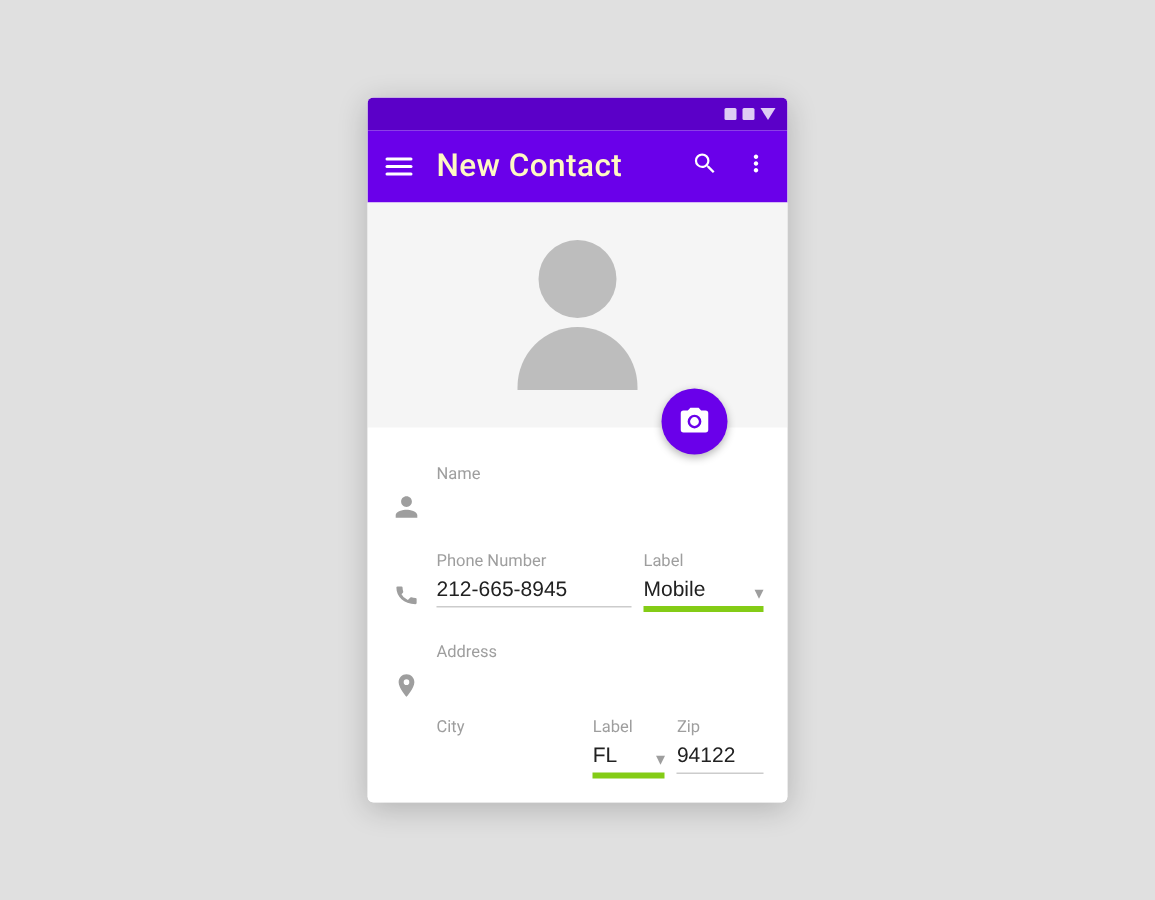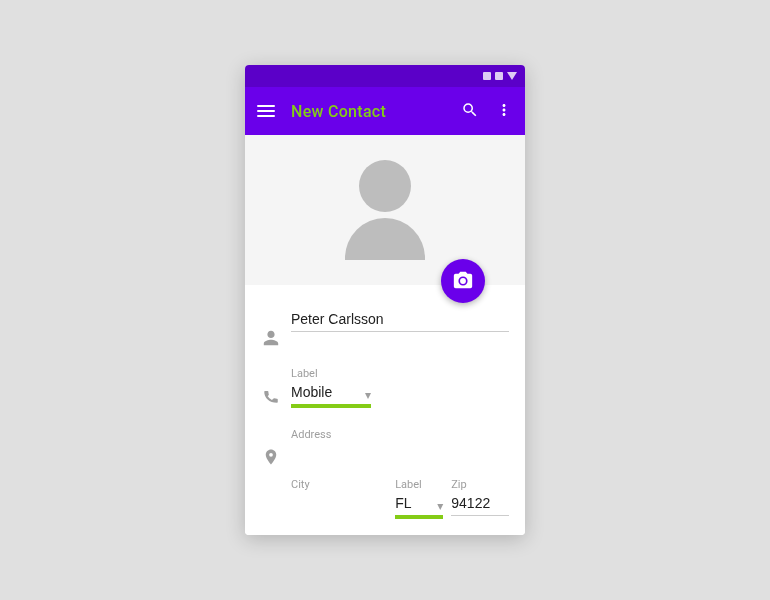--- a/index.html
+++ b/index.html
@@ -53,23 +53,23 @@
       background: #6a00ea;
       height: 48px;
       display: flex;
       align-items: center;
       padding: 0 12px;
       color: #fff;
       gap: 16px;
     }
     .app-bar-title {
       flex: 1;
-      font-size: 16px;
+      font-size: 21px;
       font-weight: 500;
-      color: #84cc16;
+      color: #fef9c3;
       letter-spacing: 0.3px;
     }
     .app-bar-icon {
       color: #fff;
       cursor: pointer;
       font-size: 18px;
       line-height: 1;
     }
     .hamburger {
       display: flex;
@@ -280,33 +280,39 @@
   <div class="form-section">
 
     <div class="field-row">
       <div class="field-icon">
         <svg viewBox="0 0 24 24">
           <path d="M12 12c2.7 0 4.8-2.1 4.8-4.8S14.7 2.4 12 2.4 7.2 4.5 7.2 7.2 9.3 12 12 12zm0 2.4c-3.2 0-9.6 1.6-9.6 4.8v2.4h19.2v-2.4c0-3.2-6.4-4.8-9.6-4.8z"></path>
         </svg>
       </div>
       <div class="field-content">
         <div class="input-group">
-          <input class="input-field" type="text" value="Peter Carlsson" style="">
+          <label class="input-label">Name</label>
         </div>
       </div>
     </div>
 
     <div class="field-row">
       <div class="field-icon">
         <svg viewBox="0 0 24 24">
           <path d="M6.62 10.79a15.05 15.05 0 0 0 6.59 6.59l2.2-2.2a1 1 0 0 1 1.01-.24c1.12.37 2.33.57 3.58.57a1 1 0 0 1 1 1V20a1 1 0 0 1-1 1C9.61 21 3 14.39 3 6.25a1 1 0 0 1 1-1H7.5a1 1 0 0 1 1 1c0 1.25.2 2.45.57 3.57a1 1 0 0 1-.25 1.02l-2.2 2.2z"></path>
         </svg>
       </div>
       <div class="field-content">
         <div class="phone-label-row">
+          <div class="phone-field-wrap">
+            <div class="input-group">
+              <label class="input-label">Phone Number</label>
+              <input class="input-field" type="text" value="212-665-8945" style="">
+            </div>
+          </div>
           <div class="label-field-wrap">
             <div class="input-group">
               <label class="input-label">Label</label>
               <div class="select-wrapper">
                 <select class="select-field">
                   <option>Mobile</option>
                   <option>Home</option>
                   <option>Work</option>
                   <option>Other</option>
                 </select>

